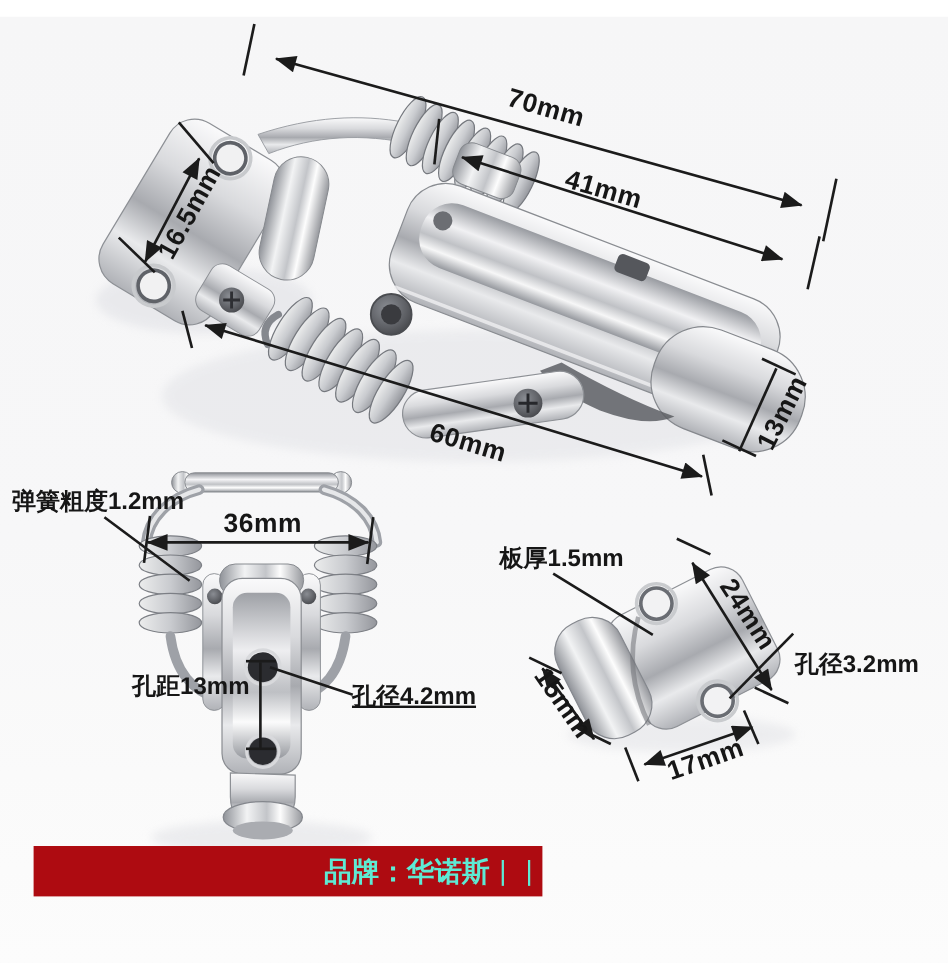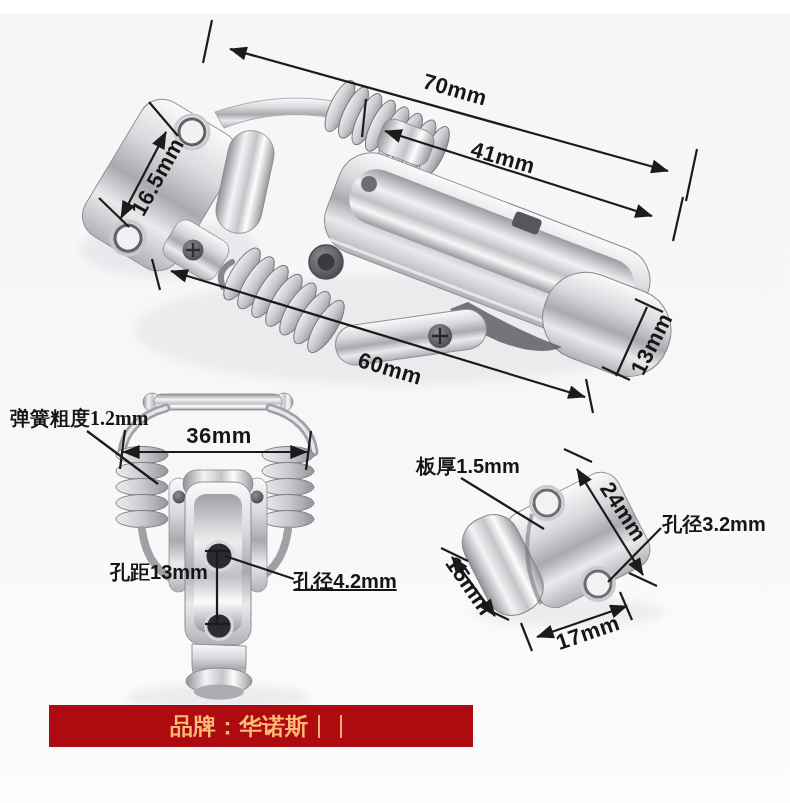--- a/index.html
+++ b/index.html
@@ -6,24 +6,24 @@
   .stage{position:relative;width:790px;height:803px;overflow:hidden;
          font-family:"Liberation Sans","DejaVu Sans",sans-serif;background:#ffffff;}
   .top-strip{position:absolute;left:0;top:0;width:790px;height:14px;background:#ffffff;}
   .photo-bg{position:absolute;left:0;top:14px;width:790px;height:789px;
             background:linear-gradient(180deg,#f6f6f7 0%,#f7f7f8 55%,#fafafa 80%,#fcfcfc 100%);}
   svg.art{position:absolute;left:0;top:0;}
   .lbl{position:absolute;color:#161616;font-weight:700;white-space:nowrap;
        transform:translate(-50%,-50%);line-height:1;}
   .dimtxt{font-size:22px;letter-spacing:0.5px;}
   .cjk{font-size:20px;}
-  .left-anchor{transform:translate(0,-50%);font-family:Liberation Serif, serif;}
+  .left-anchor{transform:translate(0,-50%);}
   .banner{position:absolute;left:28px;top:705px;width:424px;height:42px;
-          background:#ae0b11;color:#fdba74;display:flex;align-items:center;
-          justify-content:center;font-size:23px;font-weight:700;white-space:nowrap;margin-left:21px;}
+          background:#ae0b11;color:#5eead4;display:flex;align-items:center;
+          justify-content:flex-end;font-size:23px;font-weight:700;white-space:nowrap;}
   .banner .sep{margin:0 8px;font-weight:400;transform:translateY(-1px);}
 </style>
 </head>
 <body>
 
 <div class="stage">
   <div class="top-strip"></div>
   <div class="photo-bg"></div>
 
   <svg class="art" width="790" height="803" viewBox="0 0 790 803">
@@ -257,21 +257,21 @@
   <div class="lbl dimtxt" style="left:390px;top:369px;transform:translate(-50%,-50%) rotate(16.5deg);">60mm</div>
   <div class="lbl dimtxt" style="left:652px;top:344px;transform:translate(-50%,-50%) rotate(-63deg);">13mm</div>
 
   <div class="lbl cjk left-anchor" style="left:10px;top:418px;">弹簧粗度1.2mm</div>
   <div class="lbl dimtxt" style="left:219px;top:436px;">36mm</div>
   <div class="lbl cjk" style="left:159px;top:572px;">孔距13mm</div>
   <div class="lbl cjk" style="left:345px;top:581px;text-decoration:underline;">孔径4.2mm</div>
 
   <div class="lbl cjk" style="left:468px;top:466px;">板厚1.5mm</div>
   <div class="lbl dimtxt" style="left:623px;top:512px;transform:translate(-50%,-50%) rotate(57deg);">24mm</div>
-  <div class="lbl cjk" style="left:714px;top:524px;text-align:center;">孔径3.2mm</div>
+  <div class="lbl cjk" style="left:714px;top:554px;text-align:center;">孔径3.2mm</div>
   <div class="lbl dimtxt" style="left:469px;top:586px;transform:translate(-50%,-50%) rotate(55deg);">15mm</div>
   <div class="lbl dimtxt" style="left:588px;top:633px;transform:translate(-50%,-50%) rotate(-19deg);">17mm</div>
 
   <div class="banner">
     <span>品牌：华诺斯</span>
     <span class="sep">|</span>
     <span class="sep">|</span>
   </div>
 </div>
 

